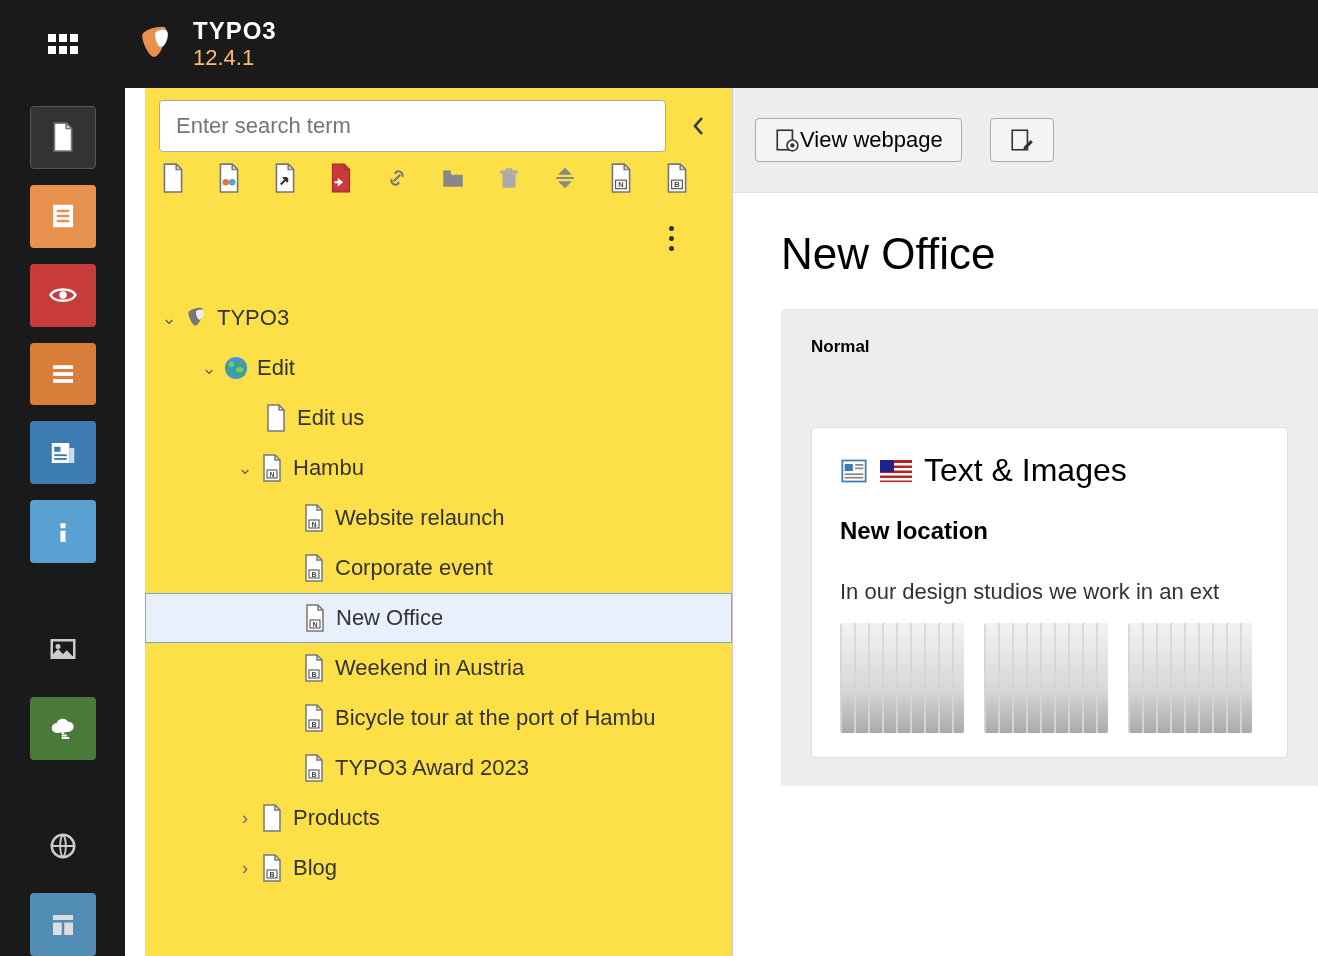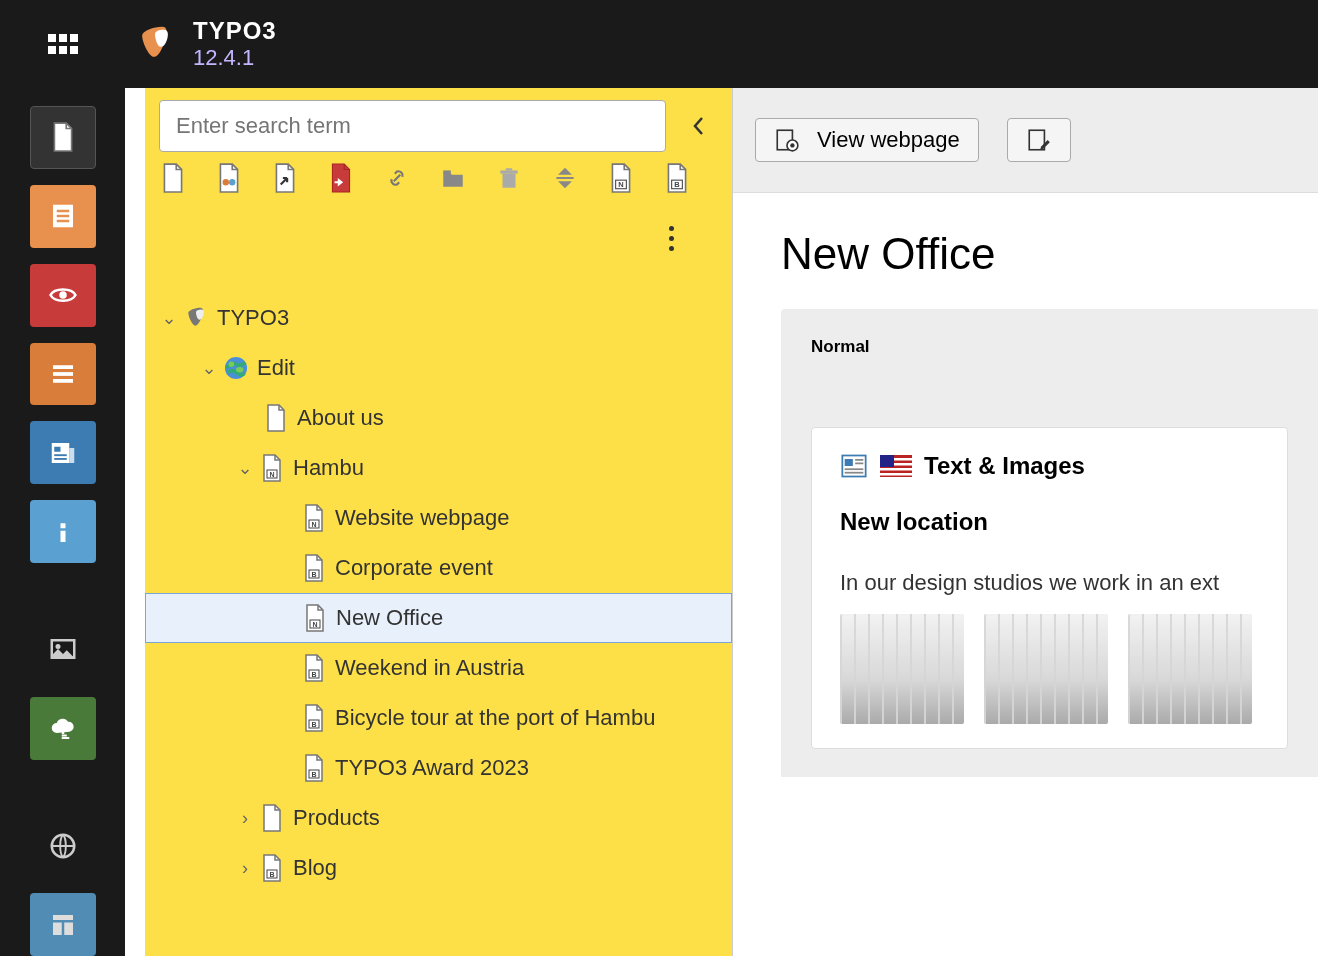--- a/index.html
+++ b/index.html
@@ -6,21 +6,21 @@
 body { width: 1318px; height: 956px; overflow: hidden; background: #fff; }
 
 .topbar { height: 88px; background: #1a1a1a; display: flex; align-items: center; }
 .topbar-grid { width: 125px; display: flex; align-items: center; justify-content: center; }
 .grid-icon { display: grid; grid-template-columns: repeat(3,1fr); grid-template-rows: repeat(2,1fr); gap: 3px; width: 30px; height: 20px; }
 .grid-icon span { background: #fff; width: 8px; height: 8px; }
 .topbar-logo { display: flex; align-items: center; padding-left: 10px; }
 .logo-shield { width: 40px; height: 40px; position: relative; margin-right: 18px; }
 .logo-shield svg { width: 40px; height: 40px; }
 .logo-text .line1 { color: #fff; font-size: 24px; font-weight: 600; letter-spacing: 1px; }
-.logo-text .line2 { color: #c4b5fd; font-size: 22px; }
+.logo-text .line2 { color: #fdba74; font-size: 22px; }
 
 .layout { display: flex; height: calc(100% - 88px); }
 
 .modbar { width: 125px; background: #1a1a1a; padding-top: 18px; display: flex; flex-direction: column; align-items: center; gap: 16px; }
 .mod { width: 66px; height: 66px; border-radius: 4px; display: flex; align-items: center; justify-content: center; cursor: pointer; }
 .mod.dark { background: #333; border: 1px solid #555; }
 .mod.orange { background: #e8904d; }
 .mod.red { background: #c83b3b; }
 .mod.lorange { background: #d97d3a; }
 .mod.blue { background: #3d7bb3; }
@@ -44,32 +44,32 @@
 .tree-row { display: flex; align-items: center; height: 50px; cursor: pointer; white-space: nowrap; overflow: hidden; }
 .tree-row.selected { background: #e8f0fc; border: 1px solid #7aa5d8; }
 .tree-indent { display: inline-block; }
 .tree-toggle { width: 20px; display: inline-flex; align-items: center; justify-content: center; color: #666; font-size: 18px; }
 .tree-icon { width: 26px; height: 26px; display: inline-flex; align-items: center; justify-content: center; margin: 0 8px 0 4px; }
 .tree-icon svg { width: 24px; height: 28px; }
 .tree-label { }
 
 .content { flex: 1; background: #fff; display: flex; flex-direction: column; }
 .content-actions { background: #ededed; padding: 30px 22px; display: flex; gap: 28px; border-bottom: 1px solid #ddd; }
-.btn { background: #f5f5f5; border: 1px solid #aaa; border-radius: 4px; padding: 8px 18px; font-size: 22px; display: flex; align-items: center; gap: 17px; cursor: pointer; }
+.btn { background: #f5f5f5; border: 1px solid #aaa; border-radius: 4px; padding: 8px 18px; font-size: 22px; display: flex; align-items: center; gap: 0; cursor: pointer; }
 .btn svg { width: 26px; height: 26px; }
 
 .content-body { padding: 36px 0 0 0; }
 .page-title { font-size: 44px; font-weight: 400; padding: 0 0 30px 48px; }
 .section { background: #ededed; margin-left: 48px; padding: 28px 30px; border-radius: 4px 0 0 0; }
 .section-label { font-size: 17px; font-weight: 700; margin-bottom: 70px; }
 .ce-card { background: #fff; border-radius: 4px; padding: 24px 28px; border: 1px solid #ddd; }
 .ce-head { display: flex; align-items: center; gap: 12px; margin-bottom: 28px; }
 .ce-type-icon { width: 28px; height: 28px; }
 .ce-flag { width: 32px; height: 22px; }
-.ce-title { font-size: 24px; font-weight: 700; }
+.ce-title { font-size: 32px; font-weight: 400; }
 .ce-heading { font-size: 24px; font-weight: 700; margin-bottom: 34px; }
 .ce-text { font-size: 22px; color: #333; margin-bottom: 18px; white-space: nowrap; overflow: hidden; }
 .ce-images { display: flex; gap: 20px; }
 .ce-img { width: 124px; height: 110px; background: linear-gradient(#eee,#ddd); border-radius: 2px; position: relative; overflow: hidden; }
 .ce-img::before { content:""; position:absolute; inset:0; background: repeating-linear-gradient(90deg,#ccc 0,#ccc 2px,transparent 2px,transparent 14px), linear-gradient(180deg,#f5f5f5 0%,#d0d0d0 60%,#888 100%); opacity:.6; }
 
 .page-doc-svg { width: 22px; height: 28px; }
 </style>
 </head>
 <body>
@@ -297,40 +297,40 @@
           </span>
         <span class="tree-label">Edit</span>
       </div>
       <div class="tree-row">
         <span class="tree-indent" style="width:114px"></span>
         <span class="tree-icon">
             <svg class="page-doc-svg" viewBox="0 0 24 28">
               <use href="#doc"></use>
             </svg>
           </span>
-        <span class="tree-label">About us</span>
+        <span class="tree-label">Edit us</span>
       </div>
       <div class="tree-row">
         <span class="tree-indent" style="width:90px"></span>
         <span class="tree-toggle">⌄</span>
         <span class="tree-icon">
             <svg class="page-doc-svg" viewBox="0 0 24 28">
               <use href="#doc-n"></use>
             </svg>
           </span>
         <span class="tree-label">Hambu</span>
       </div>
       <div class="tree-row">
         <span class="tree-indent" style="width:152px"></span>
         <span class="tree-icon">
             <svg class="page-doc-svg" viewBox="0 0 24 28">
               <use href="#doc-n"></use>
             </svg>
           </span>
-        <span class="tree-label">Website webpage</span>
+        <span class="tree-label">Website relaunch</span>
       </div>
       <div class="tree-row">
         <span class="tree-indent" style="width:152px"></span>
         <span class="tree-icon">
             <svg class="page-doc-svg" viewBox="0 0 24 28">
               <use href="#doc-b"></use>
             </svg>
           </span>
         <span class="tree-label">Corporate event</span>
       </div>

